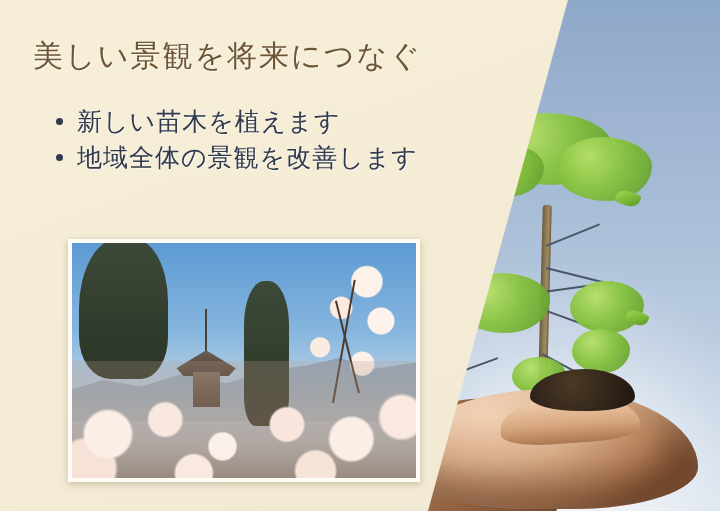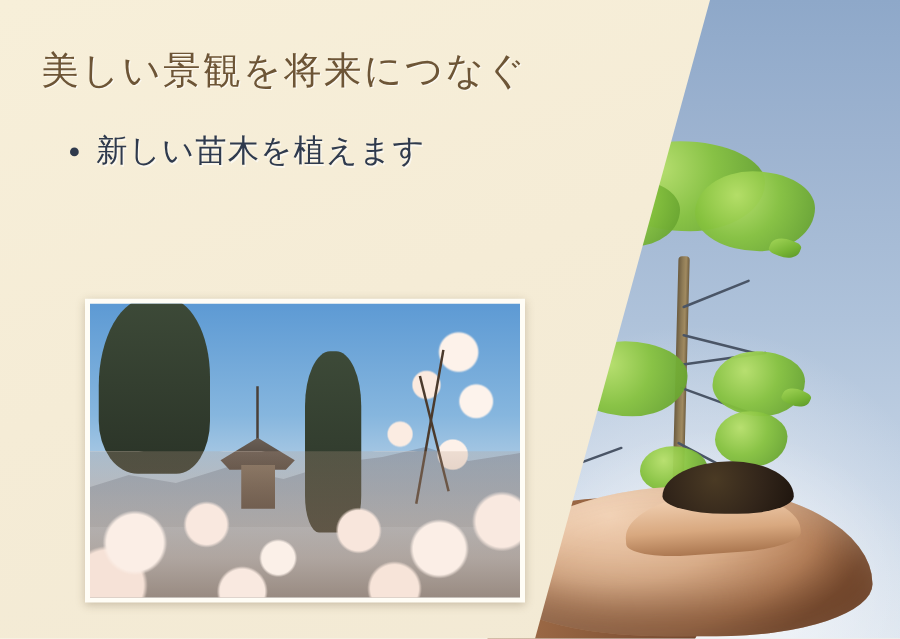--- a/index.html
+++ b/index.html
@@ -280,20 +280,24 @@
   </div>
 
   <div class="wedge"></div>
 
   <div class="title">美しい景観を将来につなぐ</div>
 
   <ul class="bullets">
     <li>
       <span class="dot"></span>
       <span>新しい苗木を植えます</span>
+    </li>
+    <li>
+      <span class="dot"></span>
+      <span>地域全体の景観を改善します</span>
     </li>
   </ul>
 
   <div class="inset">
     <div class="inset-img">
       <div class="mountains"></div>
       <div class="cedar cedar-left"></div>
       <div class="cedar cedar-mid"></div>
       <div class="pagoda">
         <div class="spire"></div>

